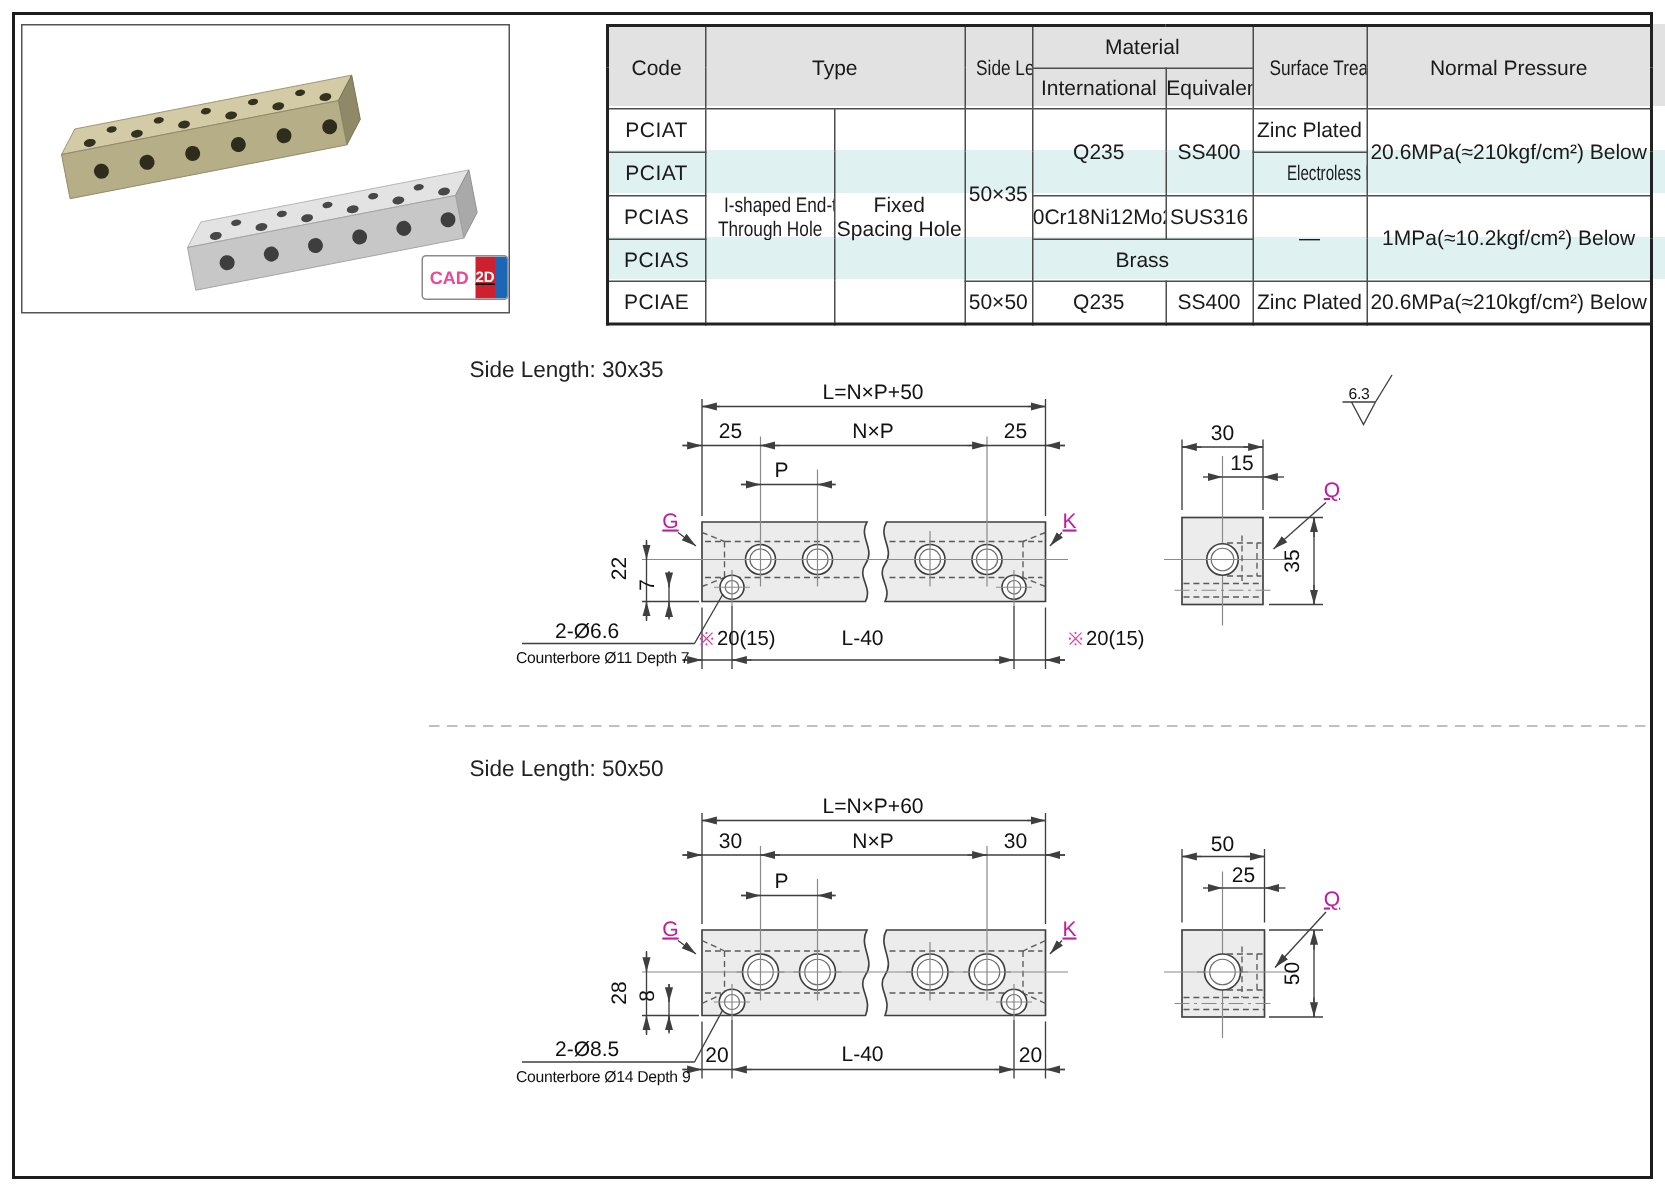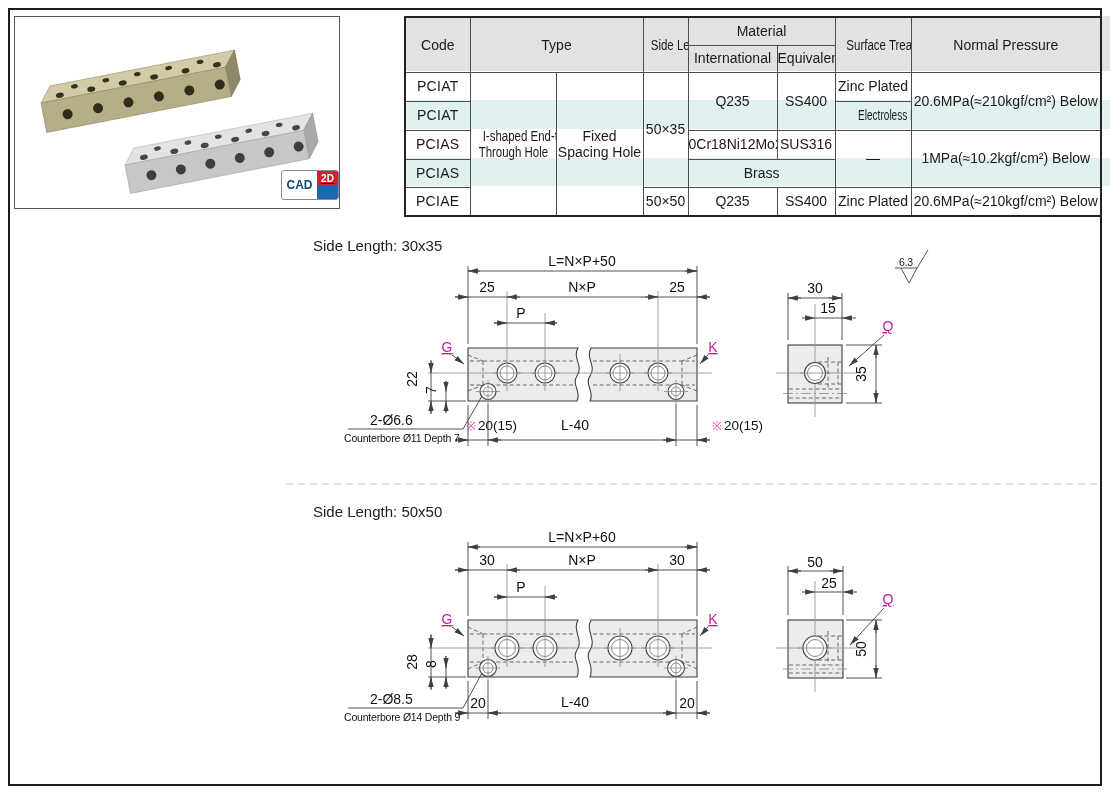--- a/index.html
+++ b/index.html
@@ -8,22 +8,22 @@
   .frame { position:absolute; left:8px; top:8px; width:1090px; height:774px;
            border:2px solid #1c1c1c; pointer-events:none; }
 
   
   .photo-box { position:absolute; left:14px; top:16px; width:324px; height:191px;
                border:1px solid #555; background:#fff; }
   .cad-badge { position:absolute; left:266px; top:153px; width:56px; height:28px;
                border:1px solid #8a8a8a; border-radius:3px; background:#fff;
                display:flex; align-items:stretch; overflow:hidden; }
   .cad-txt { flex:1; display:flex; align-items:center; justify-content:center;
-             font-size:12px; font-weight:bold; color:#0c4a6e; }
-  .cad-col { width:21px; display:flex; flex-direction:column;text-decoration:underline; }
+             font-size:12px; font-weight:bold; color:#ec4899; }
+  .cad-col { width:21px; display:flex; flex-direction:row;text-decoration:underline; }
   .cad-2d { flex:1; background:#cf2030; color:#fff; font-size:10px; font-weight:bold;
             display:flex; align-items:center; justify-content:center; }
   .cad-3d { flex:1; background:#1b66b5; color:#fff; font-size:10px; font-weight:bold;
             display:flex; align-items:center; justify-content:center;padding-left:44px; }
 
   
   .table-wrap { position:absolute; left:404px; top:16px; width:712px; height:199px;
     background:linear-gradient(to bottom,
       #e2e2e2 0, #e2e2e2 55px,
       #ffffff 55px, #ffffff 84px,

